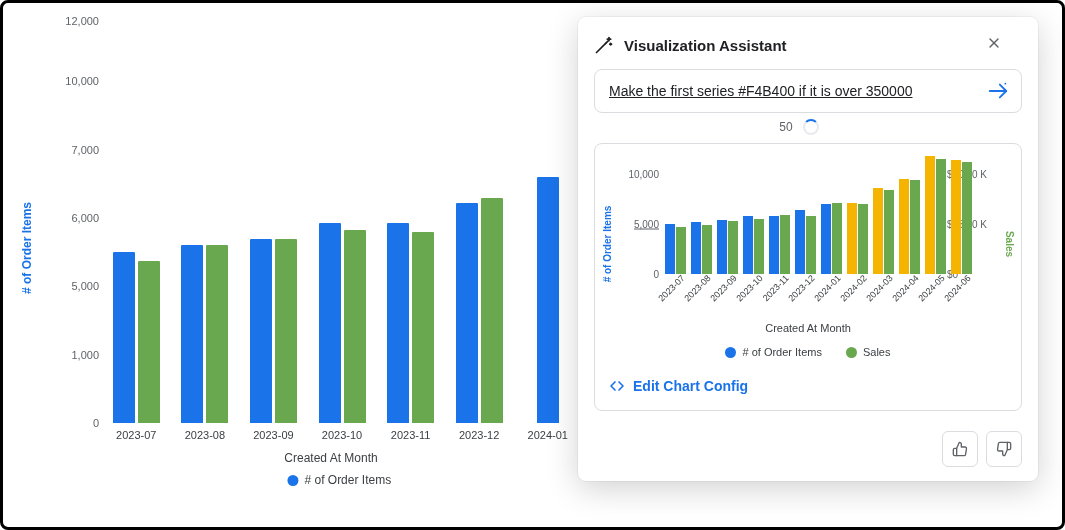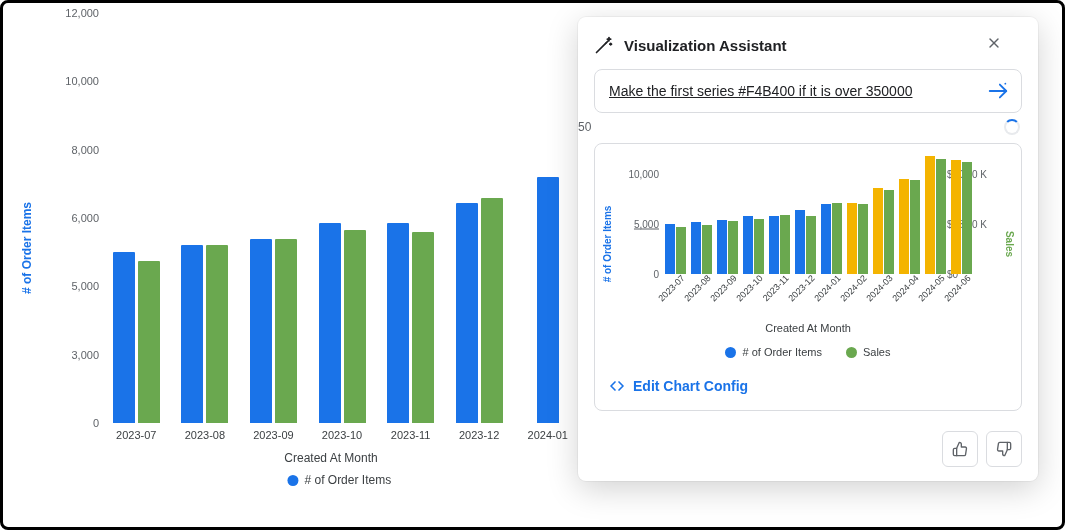--- a/index.html
+++ b/index.html
@@ -130,21 +130,21 @@
     font-family: inherit;
     background: transparent;
     text-decoration: underline;
   }
   .send-btn {
     color: #1a73e8;
     cursor: pointer;
     display: flex; align-items: center;
   }
   .subrow {
-    display: flex; justify-content: space-between; align-items: center;
+    display: flex; justify-content: center; align-items: center;
     gap: 10px;
     padding: 6px 18px 2px 0;
     font-size: 12px; color: #5f6368;
   }
   .spinner {
     width: 12px; height: 12px;
     border: 2px solid #e8eaed;
     border-top-color: #1a73e8;
     border-radius: 50%;
   }
@@ -250,26 +250,26 @@
 </style>
 </head>
 <body>
 
 <div class="frame">
 
   <div class="main-chart">
     <div class="y-axis-label-left"># of Order Items</div>
     <div class="y-ticks-left" id="main-yticks">
         <span style="top: 410px;">0</span>
-        <span style="top: 341.667px;">3,000</span>
+        <span style="top: 341.667px;">1,000</span>
         <span style="top: 273.333px;">5,000</span>
         <span style="top: 205px; text-align: center;">6,000</span>
-        <span style="top: 136.667px;">8,000</span>
+        <span style="top: 136.667px;">7,000</span>
         <span style="top: 68.3333px;">10,000</span>
-        <span style="top: 0px;">12,000</span>
+        <span style="top: 8px;">12,000</span>
       </div>
     <div class="plot" id="main-plot">
         <div class="group">
           <div class="bar" style="background: rgb(26, 115, 232); height: 170.833px;"></div>
           <div class="bar" style="background: rgb(106, 168, 79); height: 162.292px;"></div>
           <div class="x-tick">2023-07</div>
         </div>
         <div class="group">
           <div class="bar" style="background: rgb(26, 115, 232); height: 177.667px;"></div>
           <div class="bar" style="background: rgb(106, 168, 79); height: 177.667px;"></div>

